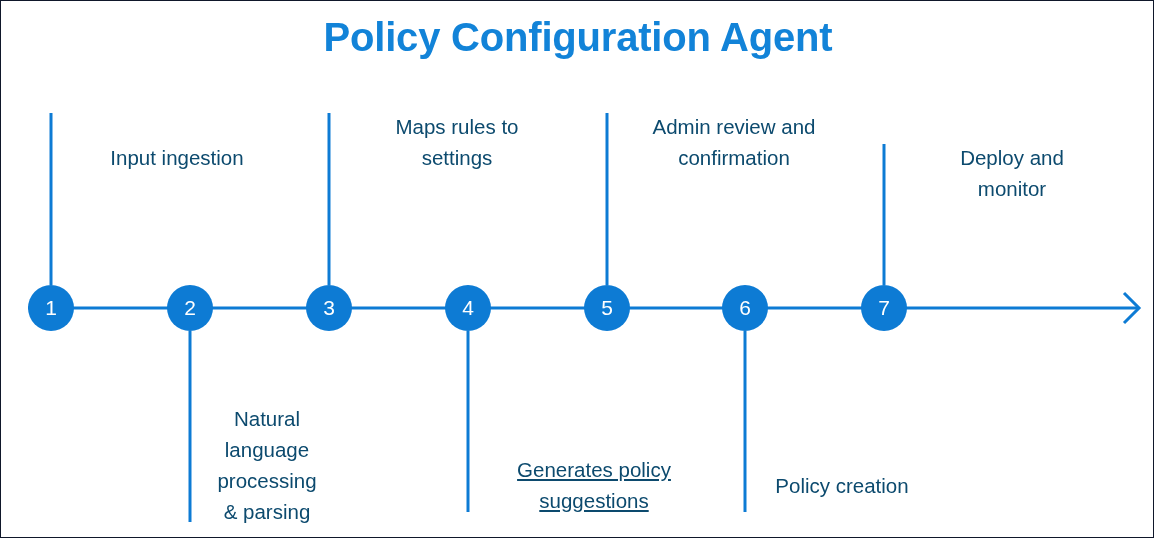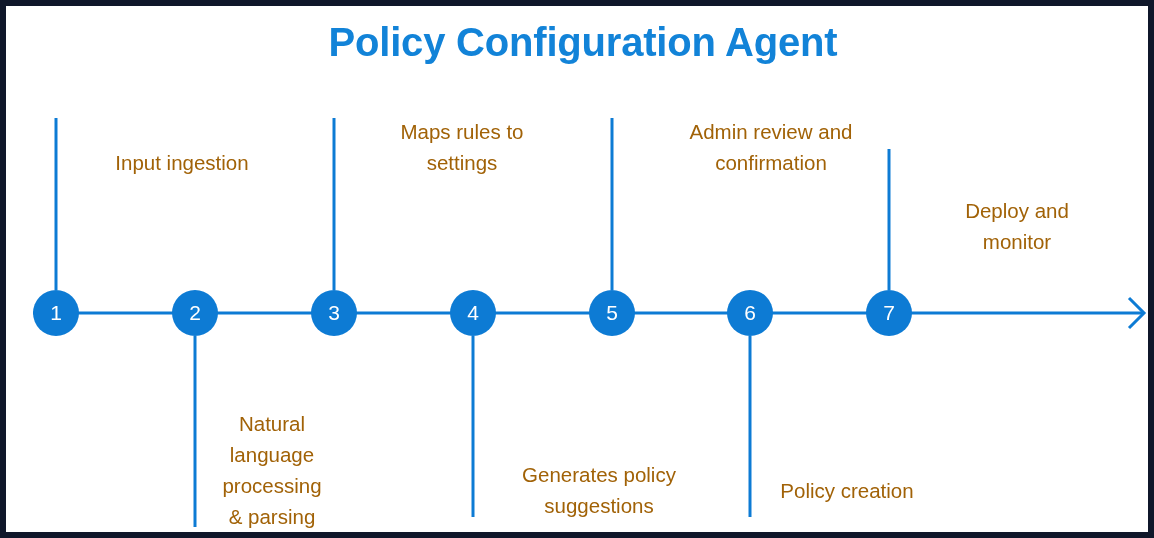--- a/index.html
+++ b/index.html
@@ -9,21 +9,21 @@
   }
   body {
     font-family: "Liberation Sans", sans-serif;
   }
 
   #canvas {
     position: relative;
     width: 1154px;
     height: 538px;
     background: #ffffff;
-    border: 6px solid #0f172a;
+    border: 1px solid #0f172a;
     box-sizing: border-box;
     overflow: hidden;
   }
 
   
   #title {
     position: absolute;
     left: 0;
     top: 14px;
     width: 1154px;
@@ -56,21 +56,21 @@
     color: #ffffff;
     font-size: 21px;
     line-height: 46px;
     text-align: center;
     font-weight: normal;
   }
 
   
   .label {
     position: absolute;
-    color: #a16207;
+    color: #0c4a6e;
     font-size: 20.5px;
     line-height: 31px;
     text-align: center;
     white-space: pre-line;
   }
   .label.above {
     transform: translate(-50%, -100%);
   }
   .label.below {
     transform: translate(-50%, 0);
@@ -109,21 +109,21 @@
       <div class="node" style="left: 883px; top: 307px;">7</div>
     </div>
   <div id="labels-layer">
       <div class="label above" style="left: 176px; top: 172px; text-align: right;">Input ingestion</div>
       <div class="label below" style="left: 266px; top: 402px;">Natural
 language
 processing
 &amp; parsing</div>
       <div class="label above" style="left: 456px; top: 172px;">Maps rules to
 settings</div>
-      <div class="label below" style="left: 593px; top: 453px;">Generates policy
+      <div class="label below" style="left: 593px; top: 453px; text-decoration: underline;">Generates policy
 suggestions</div>
-      <div class="label above" style="left: 733px; top: 172px; margin-left: 32px;">Admin review and
+      <div class="label above" style="left: 733px; top: 172px;">Admin review and
 confirmation</div>
       <div class="label below" style="left: 841px; top: 469px;">Policy creation</div>
-      <div class="label above" style="left: 1011px; top: 203px; margin-top: 48px;">Deploy and monitor</div>
+      <div class="label above" style="left: 1011px; top: 203px;">Deploy and monitor</div>
     </div>
 
 </div>
 
 </body></html>

